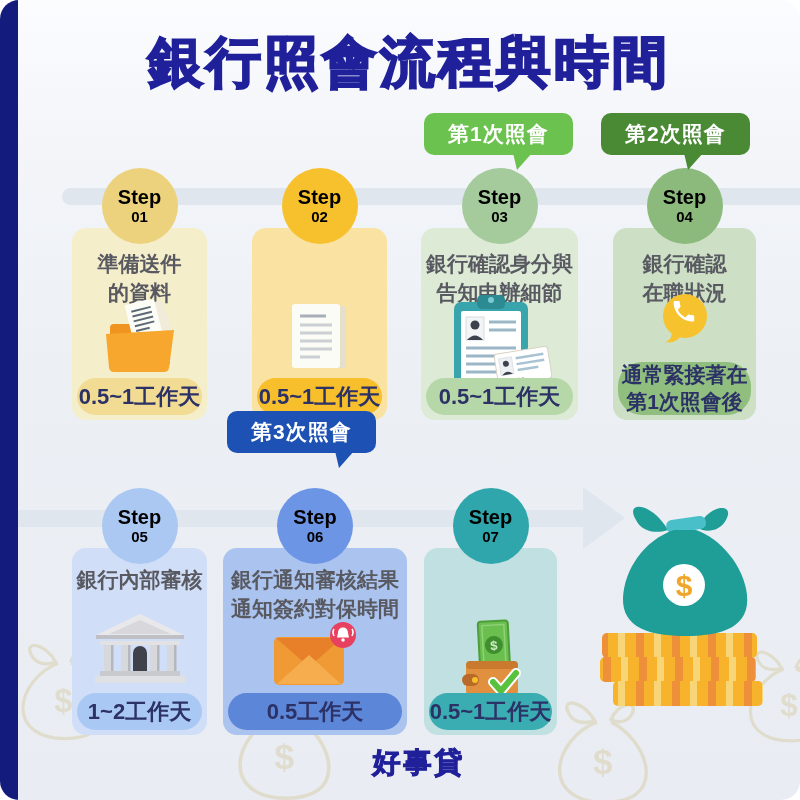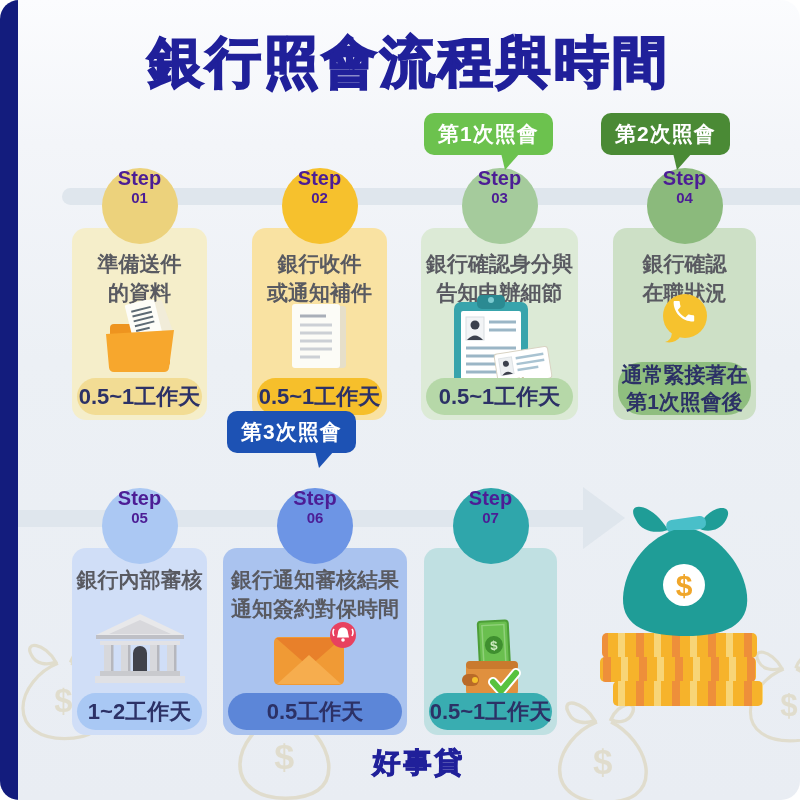--- a/index.html
+++ b/index.html
@@ -32,22 +32,22 @@
   .step-1{left:72px; top:228px;width:135px;height:192px;}
   .step-2{left:252px;top:228px;width:135px;height:192px;}
   .step-3{left:421px;top:228px;width:157px;height:192px;}
   .step-4{left:613px;top:228px;width:143px;height:192px;}
   .step-5{left:72px; top:548px;width:135px;height:187px;}
   .step-6{left:223px;top:548px;width:184px;height:187px;}
   .step-7{left:424px;top:548px;width:133px;height:187px;}
   .circle{
     position:absolute;left:50%;top:-60px;transform:translateX(-50%);
     width:76px;height:76px;border-radius:50%;background:var(--circle);
-    display:flex;flex-direction:column;align-items:center;
-    color:#4c1d95;font-weight:bold;line-height:1.08;z-index:2;
+    display:flex;flex-direction:column;align-items:center;justify-content:center;
+    color:#000000;font-weight:bold;line-height:1.08;z-index:2;
   }
   .circle .lbl{font-size:20px;}
   .circle .num{font-size:15px;}
   .card{
     position:relative;width:100%;height:100%;border-radius:14px;background:var(--card);
   }
   .card-title{
     padding-top:21px;text-align:center;font-size:21px;font-weight:bold;
     color:#595a61;line-height:1.4;white-space:pre-line;
   }
@@ -66,21 +66,21 @@
   .pill{
     position:absolute;left:5px;right:5px;bottom:5px;height:37px;border-radius:20px;
     background:var(--pill);color:#2c3166;font-weight:bold;font-size:22px;
     display:flex;align-items:center;justify-content:center;z-index:2;
     white-space:pre-line;text-align:center;line-height:1.25;
   }
   .pill.tall{height:53px;border-radius:24px;font-size:21px;}
   
   .callout{
     position:absolute;z-index:4;background:var(--cbg);color:#fff;font-weight:bold;
-    font-size:21px;padding:7px 14px;border-radius:10px;letter-spacing:1px;
+    font-size:21px;padding:7px 24px;border-radius:10px;letter-spacing:1px;
   }
   .callout::after{
     content:"";position:absolute;bottom:-15px;width:0;height:0;
     border-top:17px solid var(--cbg);border-left:4px solid transparent;border-right:15px solid transparent;
   }
   .callout-1{left:424px;top:113px;}
   .callout-1::after{left:60%;}
   .callout-2{left:601px;top:113px;}
   .callout-2::after{left:56%;}
   .callout-3{left:227px;top:411px;}
@@ -133,22 +133,20 @@
           </div>
       <div class="pill">0.5~1工作天</div>
     </div>
   </div>
       <div class="step step-2" style="--circle: #f6c12d; --card: #f9e2a2; --pill: #f6bf2b;">
     <div class="circle">
       <span class="lbl">Step</span>
       <span class="num">02</span>
     </div>
     <div class="card">
-      <div class="card-title">銀行收件
-或通知補件</div>
       <div class="icon">
             <svg width="64" height="68" viewBox="0 0 64 68">
     <rect x="10" y="4" width="48" height="62" rx="3" fill="#e6dfc9"></rect>
     <rect x="4" y="2" width="48" height="64" rx="3" fill="#fcfcf7"></rect>
     <line x1="12" y1="14" x2="38" y2="14" stroke="#a9afb8" stroke-width="3"></line>
     <line x1="12" y1="23" x2="44" y2="23" stroke="#ccd0d5" stroke-width="3"></line>
     <line x1="12" y1="31" x2="44" y2="31" stroke="#ccd0d5" stroke-width="3"></line>
     <line x1="12" y1="39" x2="44" y2="39" stroke="#ccd0d5" stroke-width="3"></line>
     <line x1="12" y1="47" x2="44" y2="47" stroke="#ccd0d5" stroke-width="3"></line>
     <line x1="12" y1="55" x2="32" y2="55" stroke="#ccd0d5" stroke-width="3"></line>

